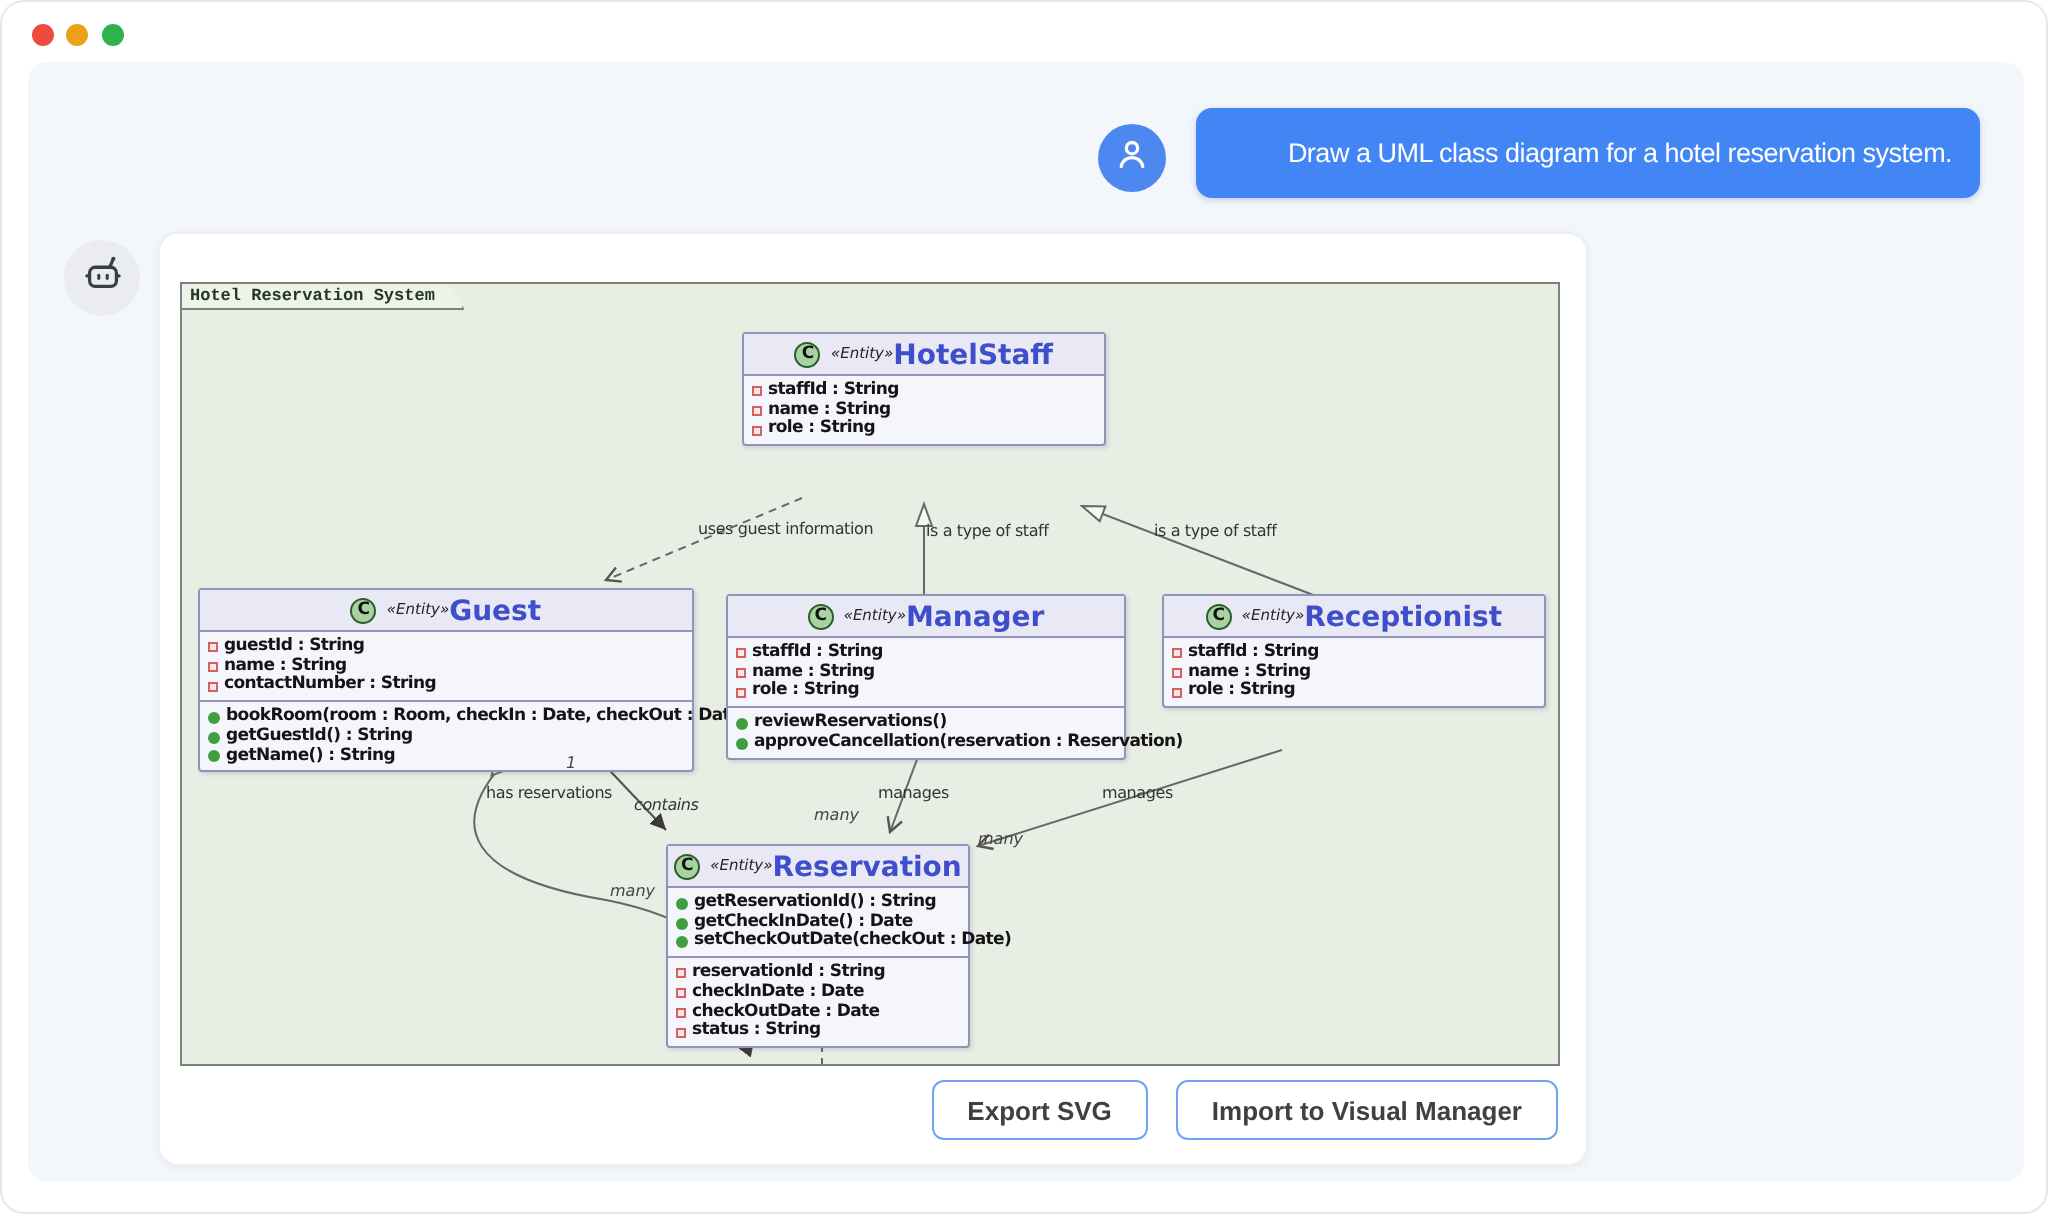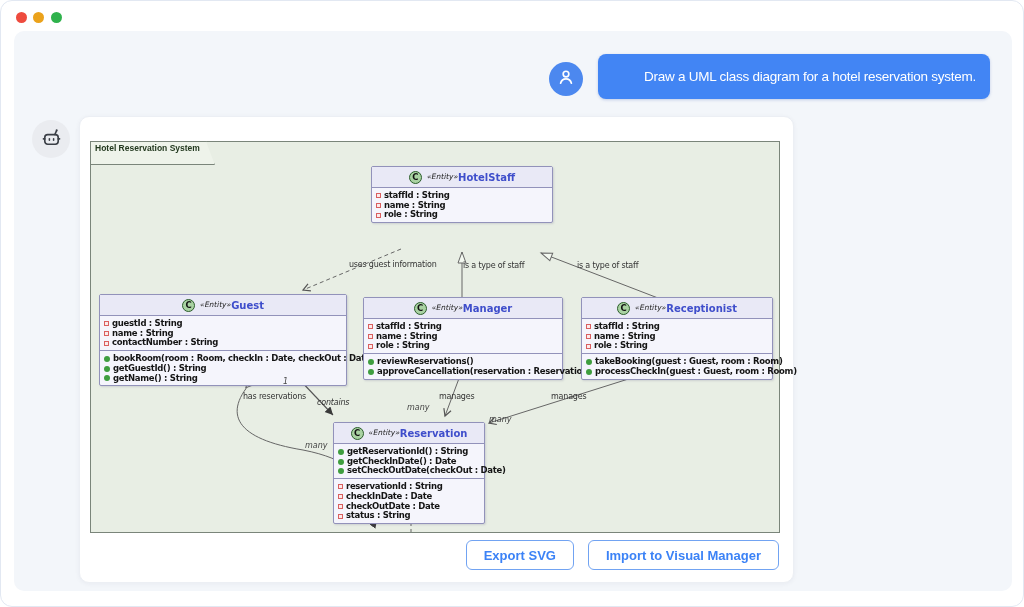--- a/index.html
+++ b/index.html
@@ -30,56 +30,56 @@
   .bot { position:absolute; left:31px; top:119px; width:38px; height:38px; border-radius:50%;
          background:#eaecf0; display:flex; align-items:center; justify-content:center; }
 
   
   .card { position:absolute; left:78px; top:115px; width:715px; height:467px; background:#fff;
           border:1px solid #eceff4; border-radius:10px; box-shadow:0 1px 5px rgba(30,40,80,.05); }
 
   
   .frame { position:absolute; left:10px; top:24px; width:690px; height:392px;
            background:#e8eee4; border:1.5px solid #7a857a; }
-  .frame-tab { position:absolute; left:-1px; top:-1px; height:24px; padding:1px 14px 0 4px;
+  .frame-tab { position:absolute; left:-1px; top:-1px; height:14px; padding:1px 14px 0 4px;
                background:#eef3ea; border:1px solid #7a857a;
                clip-path:polygon(0 0, calc(100% - 9px) 0, 100% 100%, 0 100%);
                font-size:8.5px; font-weight:bold; color:#23391f; white-space:nowrap;
-               font-family:Liberation Sans, sans-serif; }
+               font-family:Liberation Mono, monospace; }
 
   .connectors { position:absolute; left:0; top:0; }
 
   
   .uclass { position:absolute; background:#f5f5fc; border:1px solid #9292ba; border-radius:2px;
             font-family:"DejaVu Sans", sans-serif; box-shadow:1px 1px 2px rgba(80,80,120,.18); }
   .uhead { background:#e9e9f6; display:flex; align-items:center; justify-content:center;
            gap:5px; height:21px; border-bottom:1px solid #9292ba; }
   .ccirc { width:13px; height:13px; border-radius:50%; background:#a9d2a2; border:1px solid #2c5e2c;
            display:flex; align-items:center; justify-content:center;
            font-size:8.5px; font-weight:bold; color:#111; }
   .htxt { display:flex; flex-direction:row; align-items:center; line-height:1; }
   .stereo { font-size:7.5px; font-style:italic; color:#222; }
-  .cname { font-size:10px; font-weight:bold; color:#3f4ecb; margin-top:1px; }
+  .cname { font-size:14px; font-weight:bold; color:#3f4ecb; margin-top:1px; }
   .sect { padding:3px 4px 2px 4px; }
   .sect + .sect { border-top:1px solid #9292ba; }
   .mrow { display:flex; align-items:center; gap:3px; line-height:9.7px; white-space:nowrap;
           font-size:8.5px; font-weight:bold; letter-spacing:-0.3px; color:#141414; }
   .sq { flex:0 0 auto; width:5px; height:5px; border:1px solid #d95f5f; background:#fbeaea; }
   .dotg { flex:0 0 auto; width:6px; height:6px; border-radius:50%; background:#3f9e3f; }
 
   
   .rlabel { position:absolute; font-family:"DejaVu Sans", sans-serif; font-size:8px; color:#333;
             white-space:nowrap; letter-spacing:-0.2px; }
   .mult { position:absolute; font-family:"DejaVu Sans", sans-serif; font-size:8px; font-style:italic;
           color:#444; white-space:nowrap; }
 
   
   .actions { position:absolute; right:14px; bottom:12px; display:flex; gap:14px; }
   .btn { height:30px; padding:13px 17px; background:#fff; border:1.5px solid #71a3f2; border-radius:6px;
-         color:#3b82f6; font-size:13px; font-weight:bold; display:flex; align-items:center;
+         color:#404040; font-size:13px; font-weight:bold; display:flex; align-items:center;
          justify-content:center; cursor:pointer; font-family:"Liberation Sans", sans-serif; }
 </style>
 </head>
 <body>
 
 <div class="window">
   <div class="titlebar">
     <span class="dot red"></span>
     <span class="dot yellow"></span>
     <span class="dot green"></span>
@@ -254,30 +254,20 @@
             </div>
           <div class="mrow">
               <span class="sq"></span>
               <span>name : String</span>
             </div>
           <div class="mrow">
               <span class="sq"></span>
               <span>role : String</span>
             </div>
         </div>
-        <div class="sect">
-          <div class="mrow">
-              <span class="dotg"></span>
-              <span>takeBooking(guest : Guest, room : Room)</span>
-            </div>
-          <div class="mrow">
-              <span class="dotg"></span>
-              <span>processCheckIn(guest : Guest, room : Room)</span>
-            </div>
-        </div>
       </div>
 
       <div class="uclass" style="left:242px; top:280px; width:152px;">
         <div class="uhead">
           <span class="ccirc">C</span>
           <span class="htxt">
             <span class="stereo">«Entity»</span>
             <span class="cname">Reservation</span>
           </span>
         </div>

